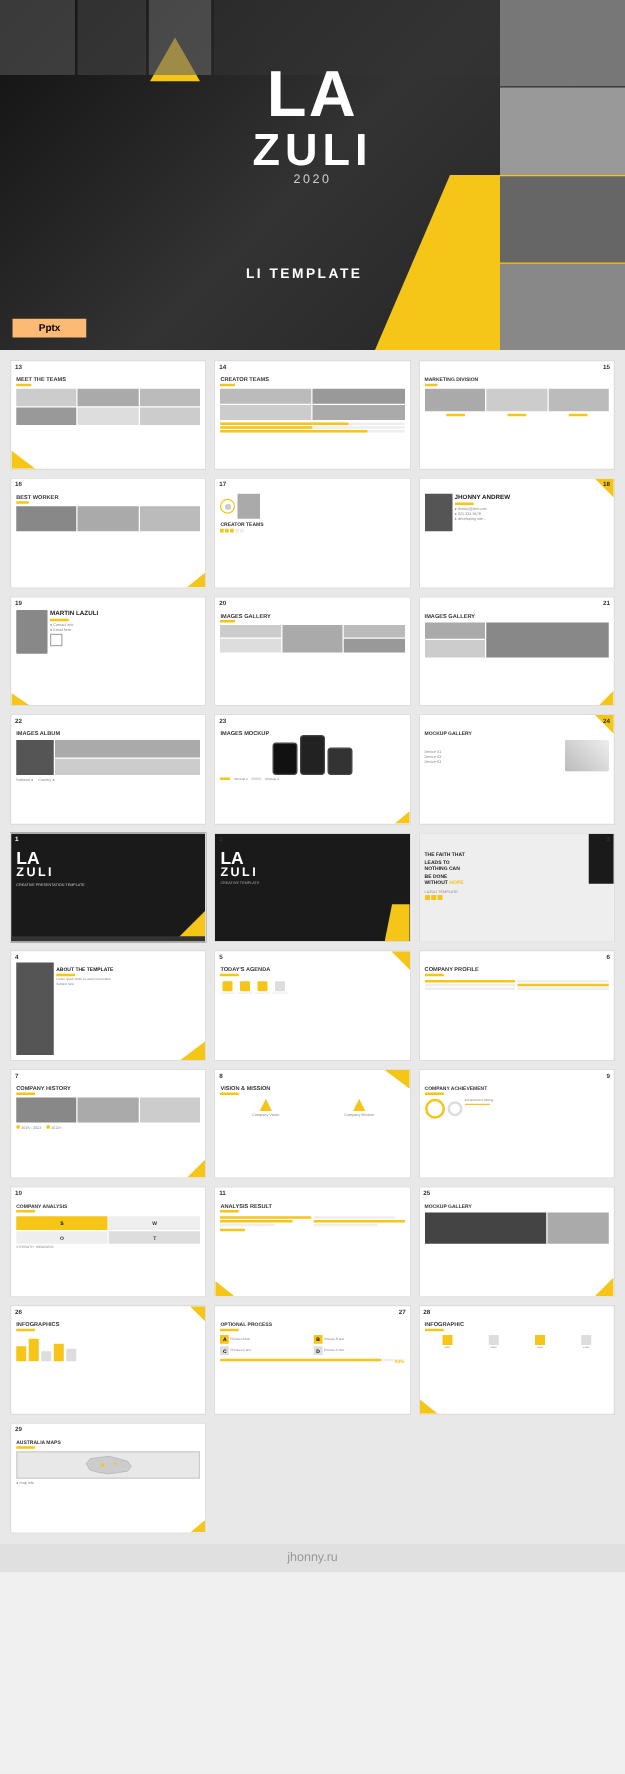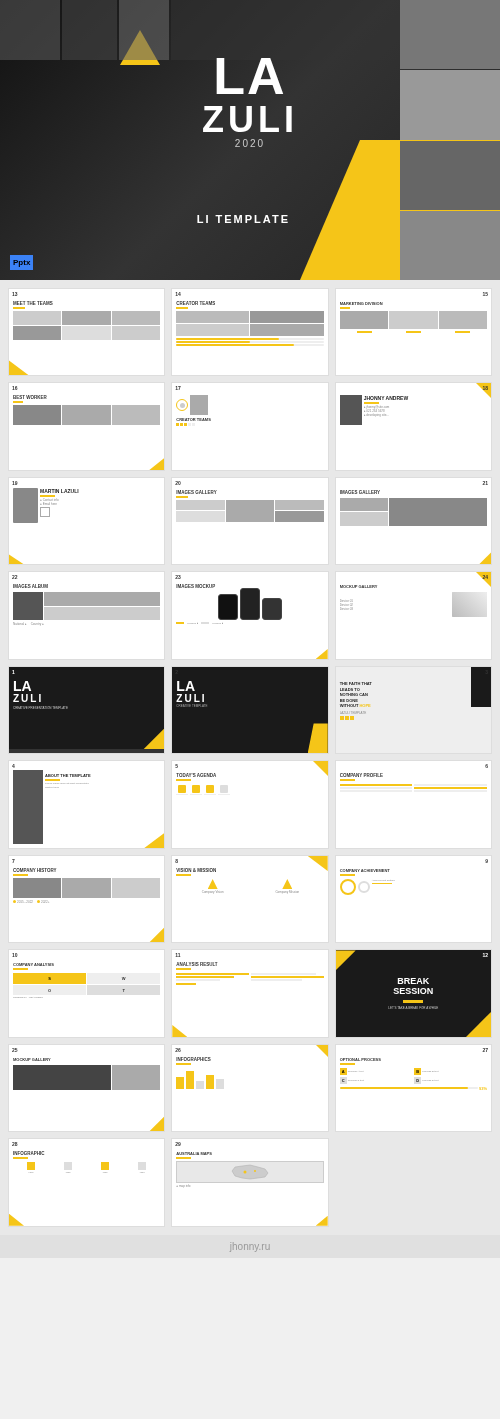--- a/index.html
+++ b/index.html
@@ -82,25 +82,25 @@
       text-transform: uppercase;
       line-height: 1.4;
     }
     .hero-subtitle .highlight {
       color: #f5c518;
     }
     .hero-pptx {
       position: absolute;
       bottom: 10px;
       left: 10px;
-      background: #3b82f6;
+      background: #fdba74;
       color: #000;
       font-size: 8px;
       font-weight: bold;
-      padding: 3px 3px;
+      padding: 3px 21px;
       z-index: 10;
     }
     .hero-template-text {
       position: absolute;
       bottom: 55px;
       right: 210px;
       color: #fff;
       font-size: 11px;
       font-weight: bold;
       text-transform: uppercase;
@@ -646,30 +646,20 @@
           <div style="width:70%;height:2px;background:#eee;"></div>
         </div>
       </div>
       <div style="margin-top:2px;display:flex;gap:2px;">
         <div style="width:20px;height:2px;background:#f5c518;"></div>
       </div>
     </div>
     <div style="position:absolute;bottom:0;left:0;width:15px;height:12px;background:#f5c518;clip-path:polygon(0 100%,100% 100%,0 0);"></div>
   </div>
 
-  <div class="slide break-slide">
-    <span class="slide-num-right" style="color:#fff;">12</span>
-    <div class="s-content" style="display:flex;flex-direction:column;justify-content:center;align-items:center;">
-      <div style="font-size:9px;font-weight:900;color:#fff;text-transform:uppercase;line-height:1.1;text-align:center;">BREAK<br>SESSION</div>
-      <div style="width:20px;height:3px;background:#f5c518;margin:3px auto;"></div>
-      <div style="font-size:3px;color:#ccc;">LET'S TAKE A BREAK FOR A WHILE</div>
-    </div>
-    <div style="position:absolute;bottom:0;right:0;width:25px;height:25px;background:#f5c518;clip-path:polygon(100% 0,100% 100%,0 100%);"></div>
-    <div style="position:absolute;top:0;left:0;width:20px;height:20px;background:#f5c518;clip-path:polygon(0 0,100% 0,0 100%);"></div>
-  </div>
 
   <div class="slide">
     <span class="slide-num">25</span>
     <div class="s-content">
       <div style="margin-top:8px;font-size:4px;font-weight:bold;color:#333;">MOCKUP GALLERY</div>
       <div style="display:flex;gap:1px;margin-top:3px;height:25px;">
         <div style="flex:2;background:#444;"></div>
         <div style="flex:1;background:#aaa;"></div>
       </div>
     </div>

